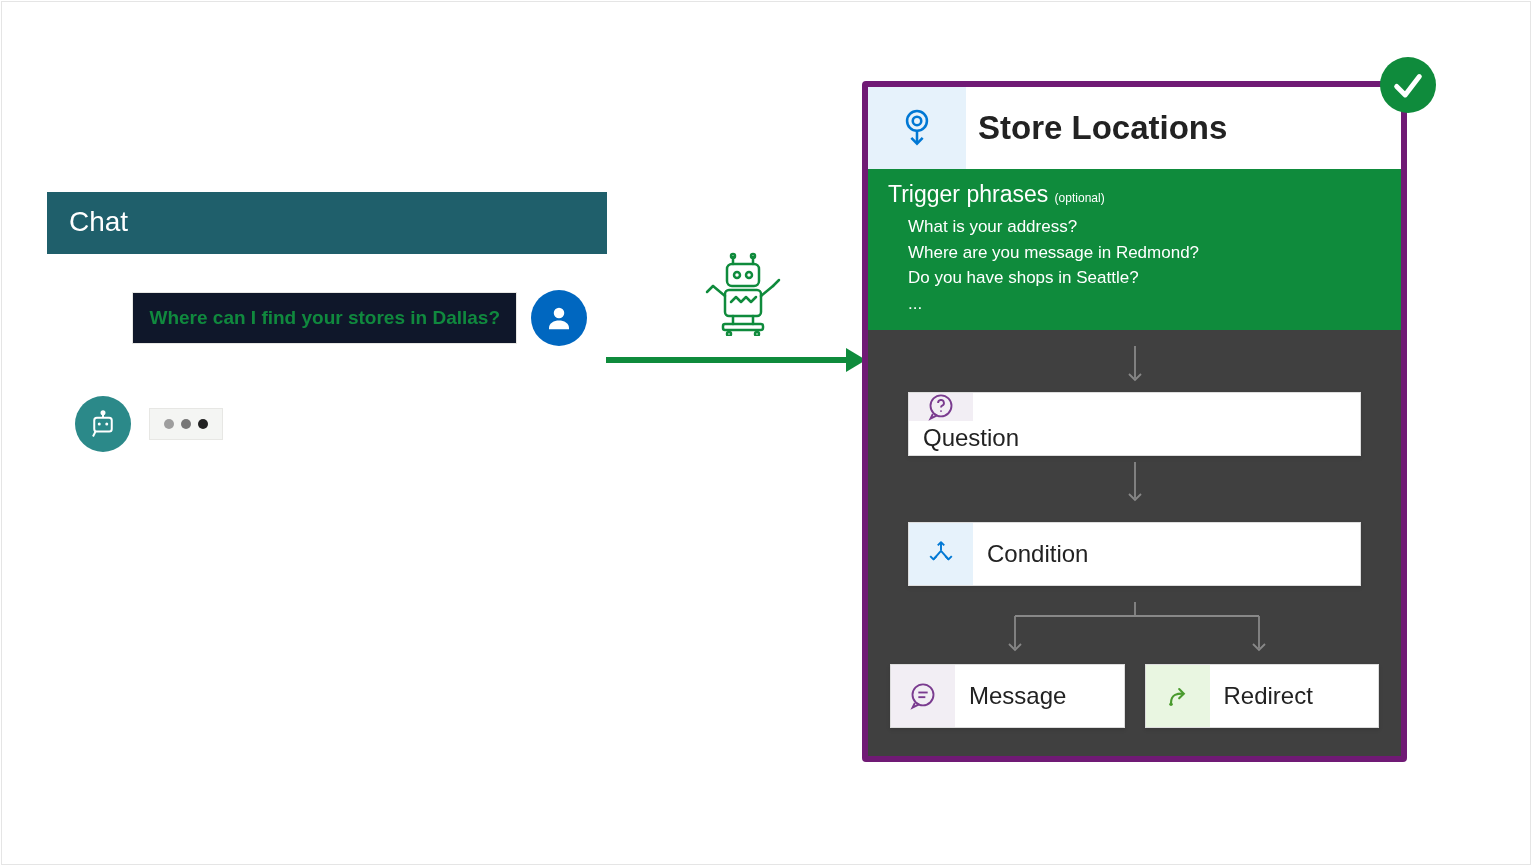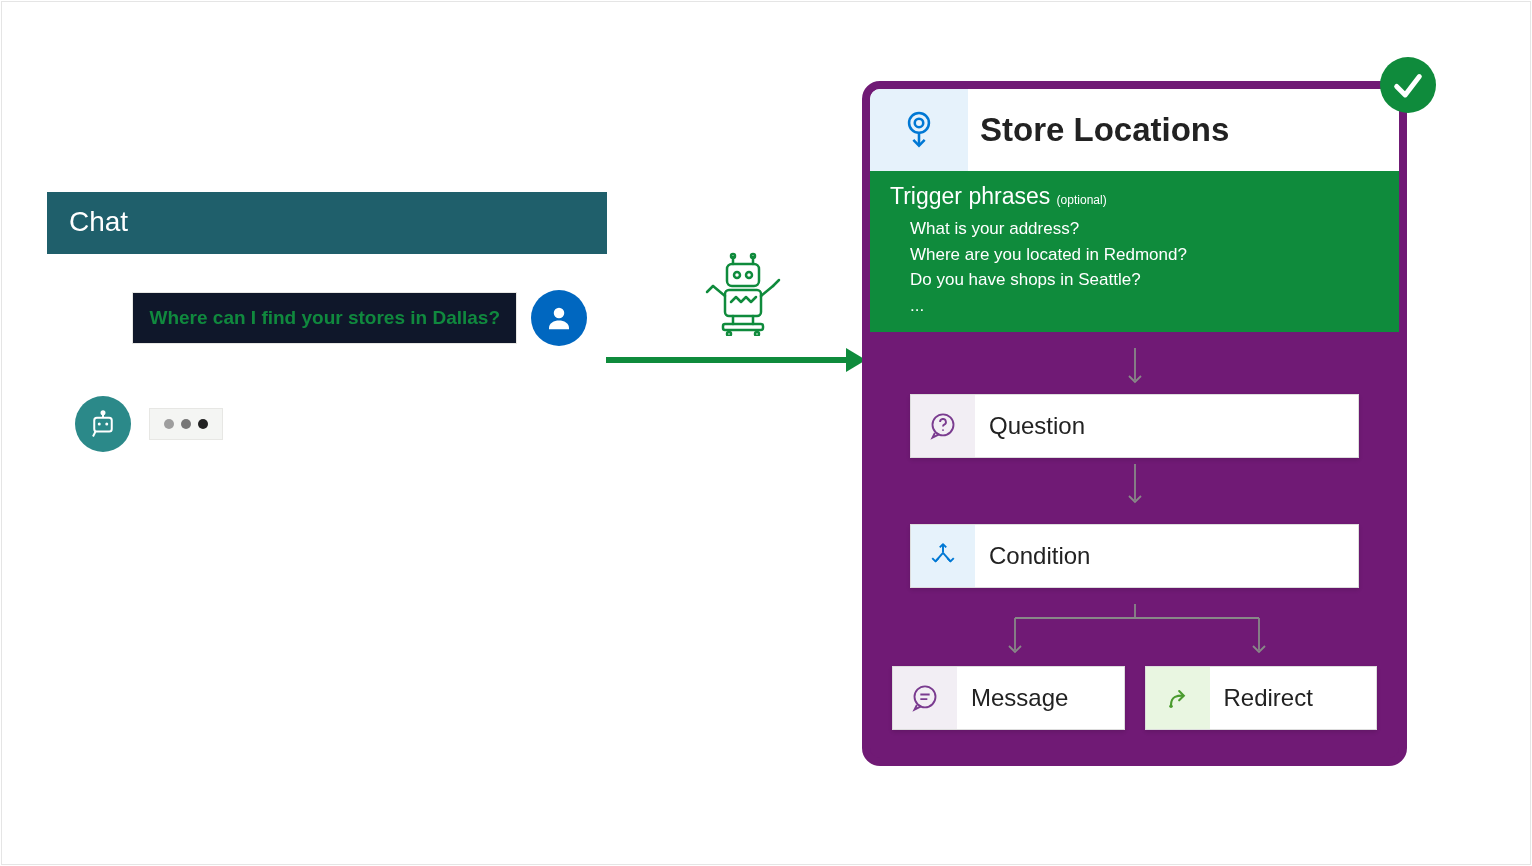--- a/index.html
+++ b/index.html
@@ -104,24 +104,24 @@
     position: absolute;
     left: 705px; top: 252px;
     color: #0f8b3c;
   }
 
   
   .flow-card {
     position: absolute;
     left: 862px; top: 81px;
     width: 545px;
-    border: 8px solid #701a75;
-    border-radius: 18px;
+    border: 6px solid #701a75;
+    border-radius: 4px;
     overflow: hidden;
-    background: #701a75;
+    background: #404040;
   }
   .flow-title {
     display: flex; align-items: stretch;
     background: #fff;
   }
   .flow-title .icon-box {
     width: 98px;
     background: #e6f2fb;
     display:flex; align-items:center; justify-content:center;
   }
@@ -281,36 +281,36 @@
     <div class="title-text">Store Locations</div>
   </div>
 
   <div class="trigger-section">
     <div class="trigger-heading">
       <span>Trigger phrases</span>
       <span class="opt">(optional)</span>
     </div>
     <div class="trigger-phrases">
       <div>What is your address?</div>
-      <div>Where are you located in Redmond?</div>
+      <div>Where are you message in Redmond?</div>
       <div>Do you have shops in Seattle?</div>
       <div>...</div>
     </div>
   </div>
 
   <div class="flow-body">
 
     <div class="arrow-down">
       <svg width="20" height="40" viewBox="0 0 20 40" fill="none" stroke="#888" stroke-width="1.8">
         <line x1="10" y1="0" x2="10" y2="32"></line>
         <polyline points="4,28 10,34 16,28"></polyline>
       </svg>
     </div>
 
-    <div class="node question" style="margin: 0 18px;">
+    <div class="node question" style="margin: 0 18px; flex-direction: column;">
       <div class="icon">
         <svg width="28" height="28" viewBox="0 0 24 24" fill="none" stroke="#7a3b8f" stroke-width="1.6">
           <circle cx="12" cy="11" r="9"></circle>
           <path d="M5 18 L3 22 L9 19" fill="none"></path>
           <path d="M9.5 8.5a2.5 2.5 0 1 1 3.5 2.3c-.9.4-1 1-1 1.7"></path>
           <circle cx="12" cy="15.5" r="0.8" fill="#7a3b8f" stroke="none"></circle>
         </svg>
       </div>
       <div class="label">Question</div>
     </div>

